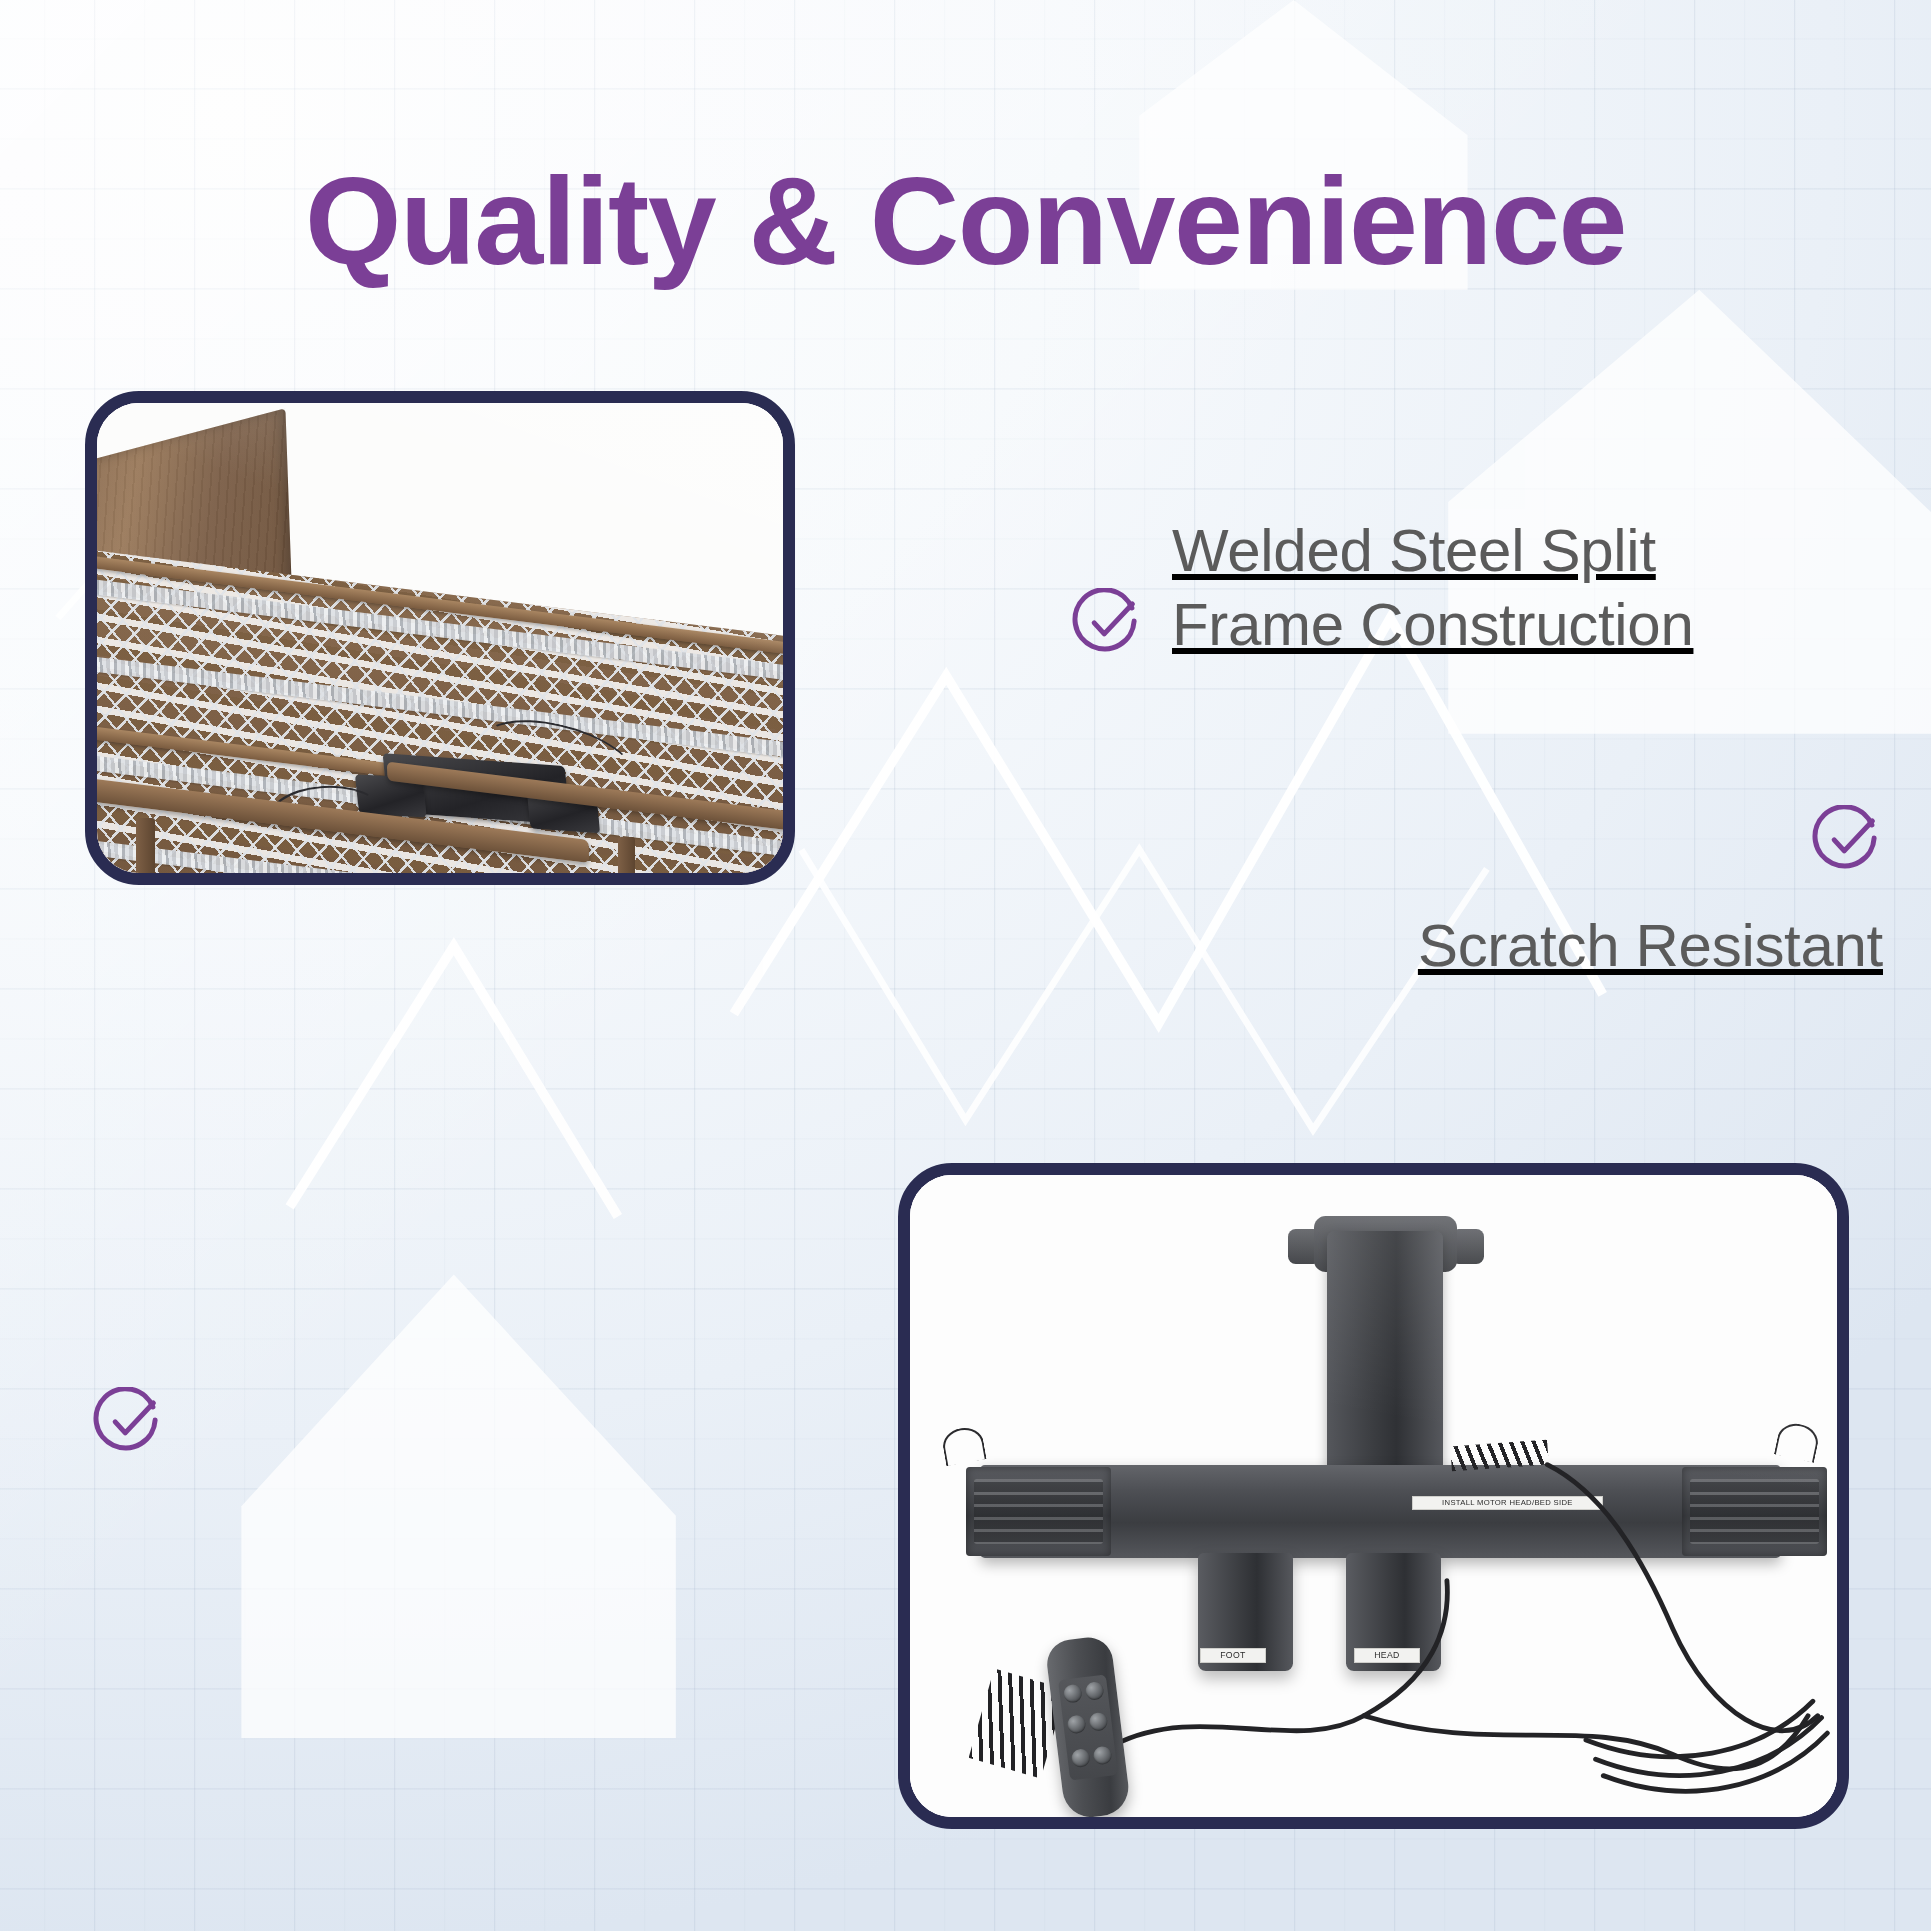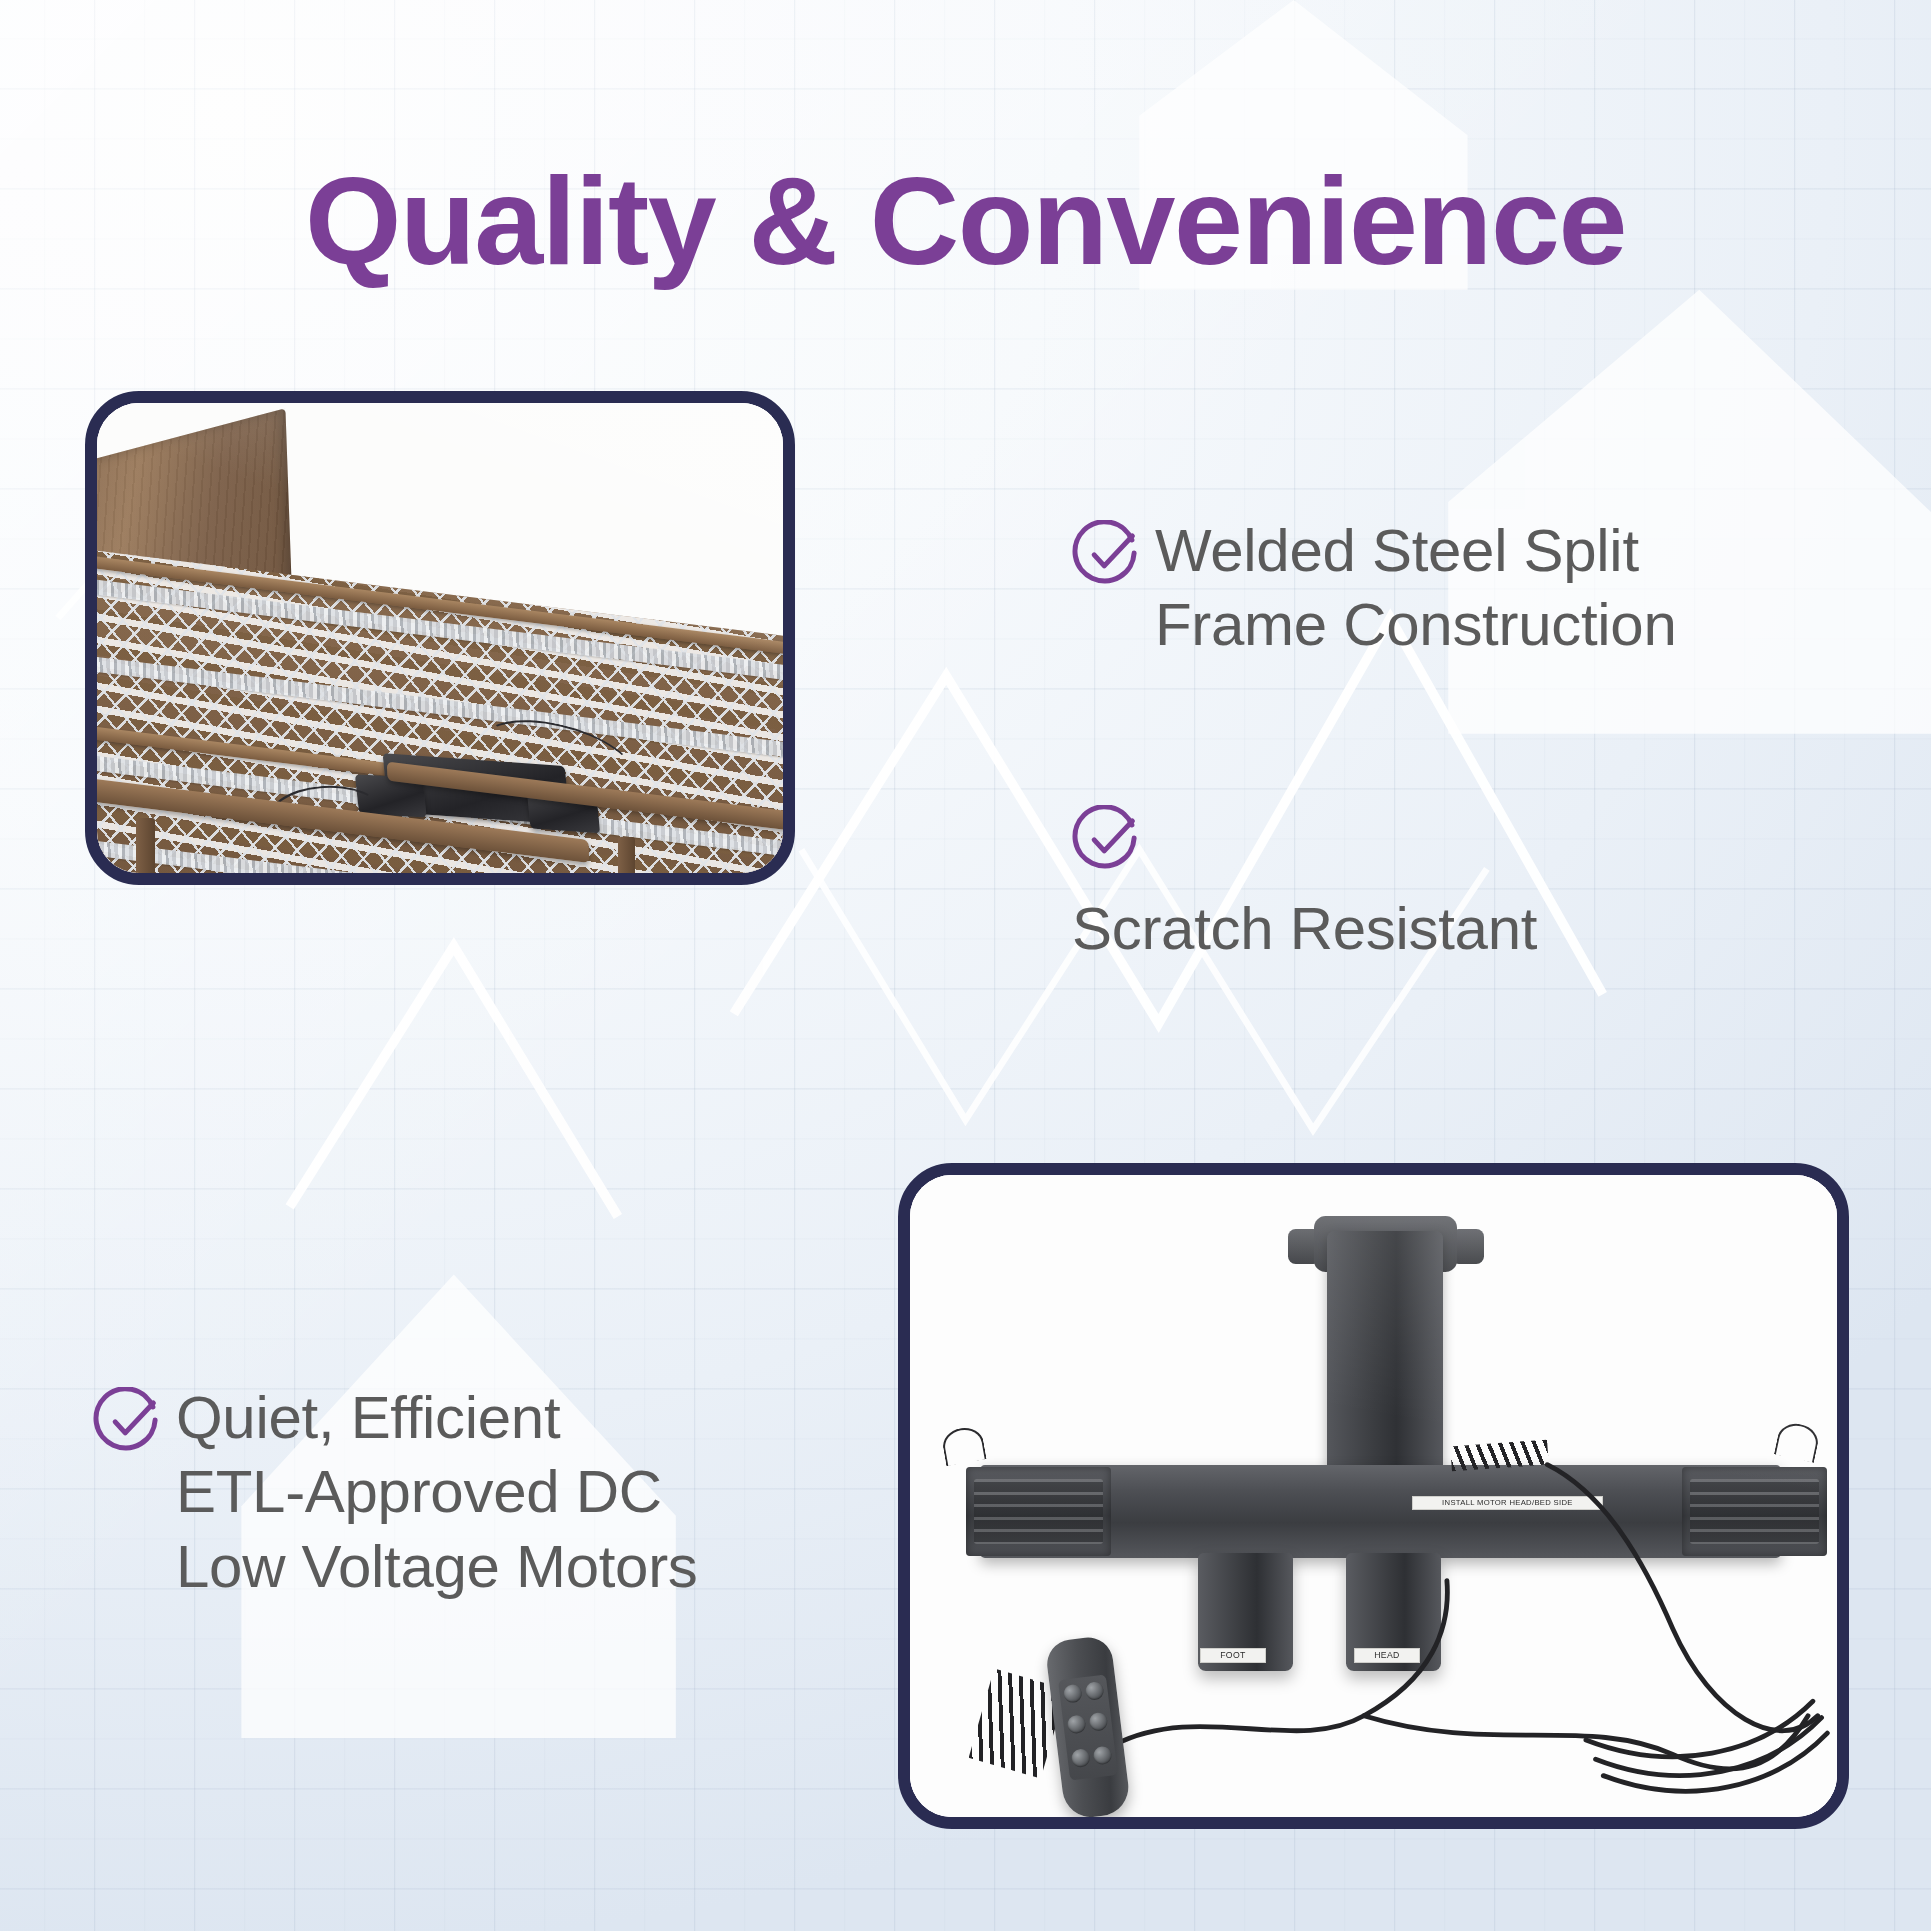--- a/index.html
+++ b/index.html
@@ -243,22 +243,23 @@
   .mot-glow{
     position:absolute;inset:0;
     background:linear-gradient(190deg, rgba(255,255,255,.18) 0%, rgba(255,255,255,0) 40%);
     pointer-events:none;
   }
 
   
   .feature{
     position:absolute;
     display:flex;
-    align-items:flex-start;
-    gap:12px;
+    align-items:flex-end;
+    gap:29px;
+    text-decoration:underline;
   }
   .check-icon{flex:0 0 auto;margin-top:5.8px;}
   .feature-text{
     font-size:60px;
     line-height:1.24;
     color:#5B5B5B;
     font-weight:400;
     letter-spacing:-0.3px;
     white-space:pre-line;
     font-family:"Liberation Sans","DejaVu Sans",sans-serif;
@@ -405,17 +406,14 @@
   <span class="feature-text">Scratch Resistant</span>
 </div>
 
 <div id="feature-motors" class="feature">
   <span class="check-icon">
     <svg width="71" height="71" viewBox="0 0 48 48" fill="none">
       <path d="M40.5 13.5 A20 20 0 1 0 42 22.4" stroke="#7B3F96" stroke-width="3.4" stroke-linecap="round" fill="none"></path>
       <path d="M15 23.6 L21.8 31 L40.8 10.8" stroke="#7B3F96" stroke-width="3.4" stroke-linecap="round" stroke-linejoin="round" fill="none"></path>
     </svg>
   </span>
-  <span class="feature-text">Quiet, Efficient
-ETL-Approved DC
-Low Voltage Motors</span>
 </div>
 
 
 </body></html>

